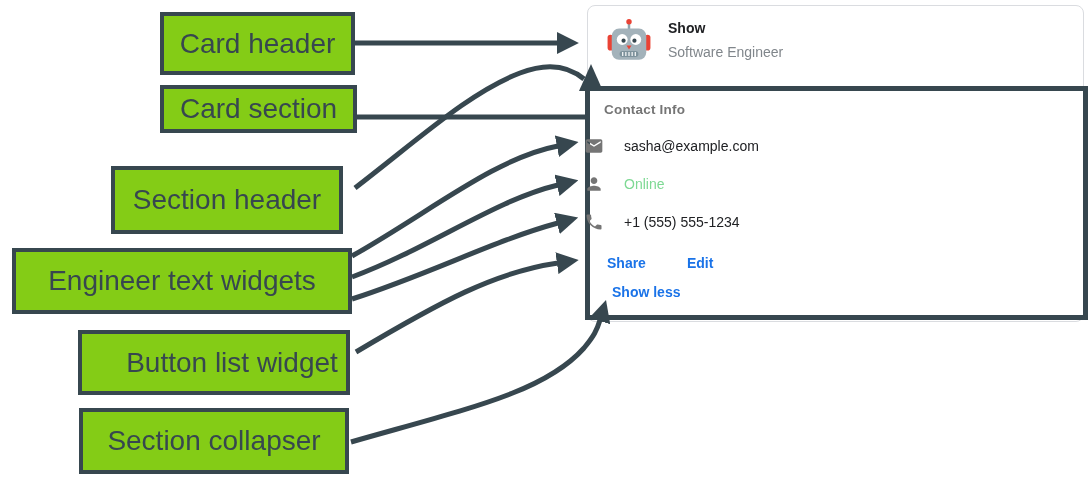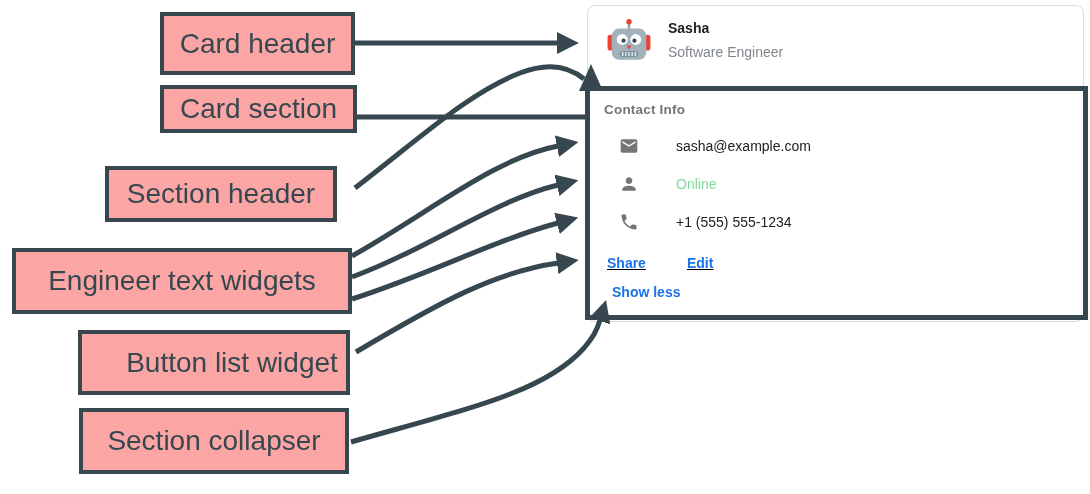--- a/index.html
+++ b/index.html
@@ -11,21 +11,21 @@
     --green:#7ed994;
     --card-border:#dadce0;
   }
   html,body{margin:0;padding:0;background:#fff;}
   .canvas{
     position:relative;width:1090px;height:494px;background:#fff;overflow:hidden;
     font-family:"Liberation Sans",sans-serif;
   }
   
   .callout{
-    position:absolute;box-sizing:border-box;background:#fca5a5;
+    position:absolute;box-sizing:border-box;background:#84cc16;
     border:4px solid var(--dark);color:var(--dark);
     display:flex;align-items:center;justify-content:center;
     font-size:28px;line-height:1;white-space:nowrap;z-index:3;
   }
   
   .card{
     position:absolute;left:587px;top:5px;width:497px;height:317px;
     background:#fff;border:1px solid var(--card-border);border-radius:8px;
     box-sizing:border-box;z-index:1;
   }
@@ -35,46 +35,46 @@
   .hdr-name{font-size:14px;font-weight:700;color:var(--text-dark);line-height:17px;}
   .hdr-sub{font-size:14px;color:var(--text-gray);line-height:17px;margin-top:7px;}
   .section-outline{
     position:absolute;left:585px;top:86px;width:503px;height:234px;
     box-sizing:border-box;border:5px solid var(--dark);z-index:2;background:transparent;
   }
   .section-title{
     position:absolute;left:604px;top:102px;font-size:13.5px;font-weight:700;
     color:var(--title-gray);z-index:3;letter-spacing:.2px;
   }
-  .dt-row{position:absolute;left:619px;display:flex;align-items:flex-start;z-index:3;gap:17px;}
+  .dt-row{position:absolute;left:584px;display:flex;align-items:flex-start;z-index:3;}
   .dt-row .ricon{width:20px;height:20px;flex:0 0 20px;}
   .dt-row .rtext{margin-left:20px;font-size:14px;color:var(--text-dark);line-height:20px;}
   .dt-row .rtext.green{color:var(--green);}
-  .btn-row{position:absolute;left:607px;top:255px;display:flex;z-index:3;text-decoration:underline;}
+  .btn-row{position:absolute;left:607px;top:255px;display:flex;z-index:3;}
   .txt-btn{font-size:14px;font-weight:700;color:var(--blue);cursor:pointer;line-height:16px;}
   .txt-btn + .txt-btn{margin-left:41px;}
   .collapser{position:absolute;left:612px;top:284px;font-size:14px;font-weight:700;
     color:var(--blue);cursor:pointer;z-index:3;line-height:16px;}
   
   .arrows{position:absolute;left:0;top:0;width:1090px;height:494px;z-index:4;pointer-events:none;}
   .arrows path.ln{stroke:var(--dark);stroke-width:5;fill:none;}
   .arrows polygon{fill:var(--dark);}
 </style>
 </head>
 <body>
 
 <div class="canvas">
 
   <div class="callout" style="left:160px;top:12px;width:195px;height:63px;">
     <span>Card header</span>
   </div>
   <div class="callout" style="left:160px;top:85px;width:197px;height:48px;">
     <span>Card section</span>
   </div>
-  <div class="callout" style="left:105px;top:166px;width:232px;height:56px;">
+  <div class="callout" style="left:111px;top:166px;width:232px;height:68px;">
     <span>Section header</span>
   </div>
   <div class="callout" style="left:12px;top:248px;width:340px;height:66px;">
     <span>Engineer text widgets</span>
   </div>
   <div class="callout" style="left:78px;top:330px;width:272px;height:65px;padding-left:36px;">
     <span>Button list widget</span>
   </div>
   <div class="callout" style="left:79px;top:408px;width:270px;height:66px;align-items:center;">
     <span>Section collapser</span>
@@ -93,21 +93,21 @@
         <circle cx="15.5" cy="21.5" r="5.2" fill="#ffffff"></circle>
         <circle cx="28.5" cy="21.5" r="5.2" fill="#ffffff"></circle>
         <circle cx="16.8" cy="22.6" r="2" fill="#37474F"></circle>
         <circle cx="27.2" cy="22.6" r="2" fill="#37474F"></circle>
         <path d="M19.6 27.2 h4.8 l-2.4 4 z" fill="#ea4335"></path>
         <rect x="13" y="32.5" width="18" height="5.8" rx="2.9" fill="#7d929c"></rect>
         <path d="M16 33.5v3.8 M19 33.5v3.8 M22 33.5v3.8 M25 33.5v3.8 M28 33.5v3.8" stroke="#ffffff" stroke-width="1.1"></path>
       </svg>
     </span>
     <span class="header-text">
-      <div class="hdr-name">Sasha</div>
+      <div class="hdr-name">Show</div>
       <div class="hdr-sub">Software Engineer</div>
     </span>
   </div>
 
   <div class="section-outline"></div>
 
   <div class="section-title">Contact Info</div>
 
   <div class="dt-row" style="top:136px;">
     <span class="ricon">

